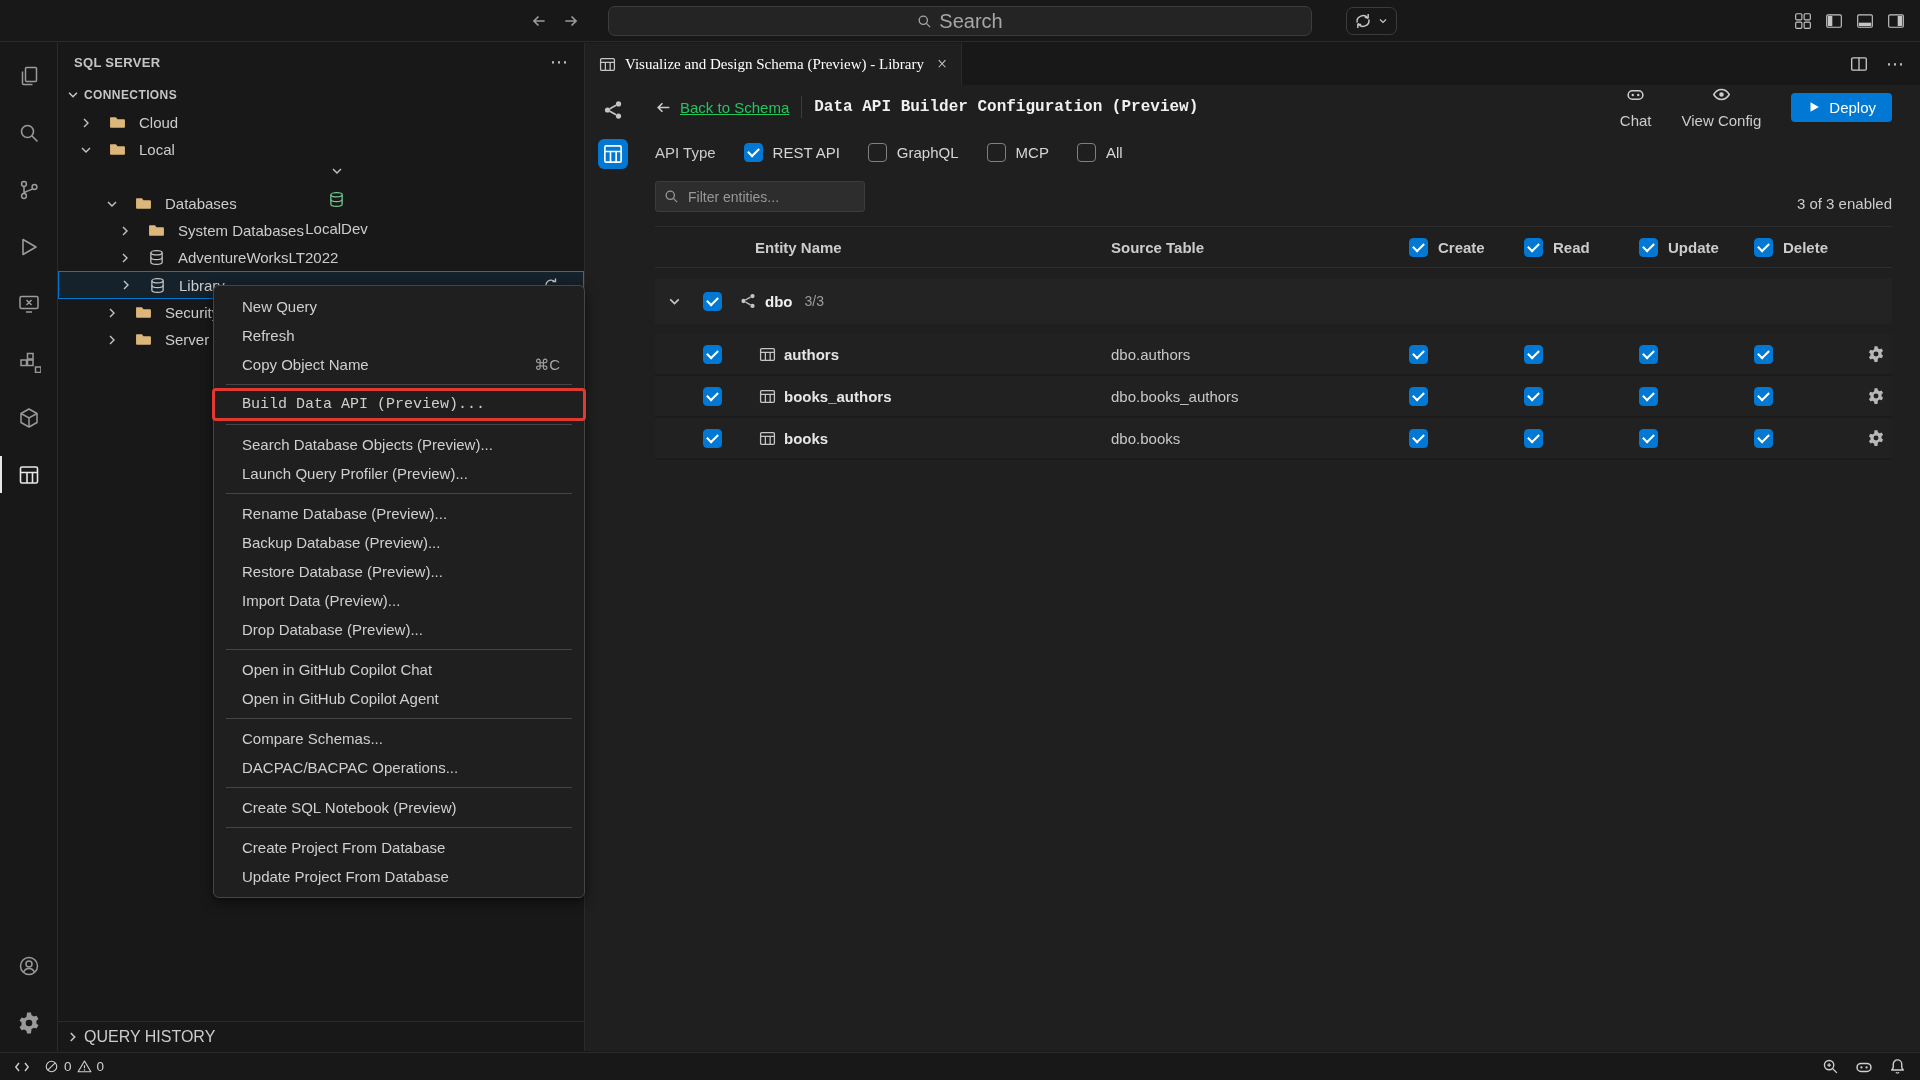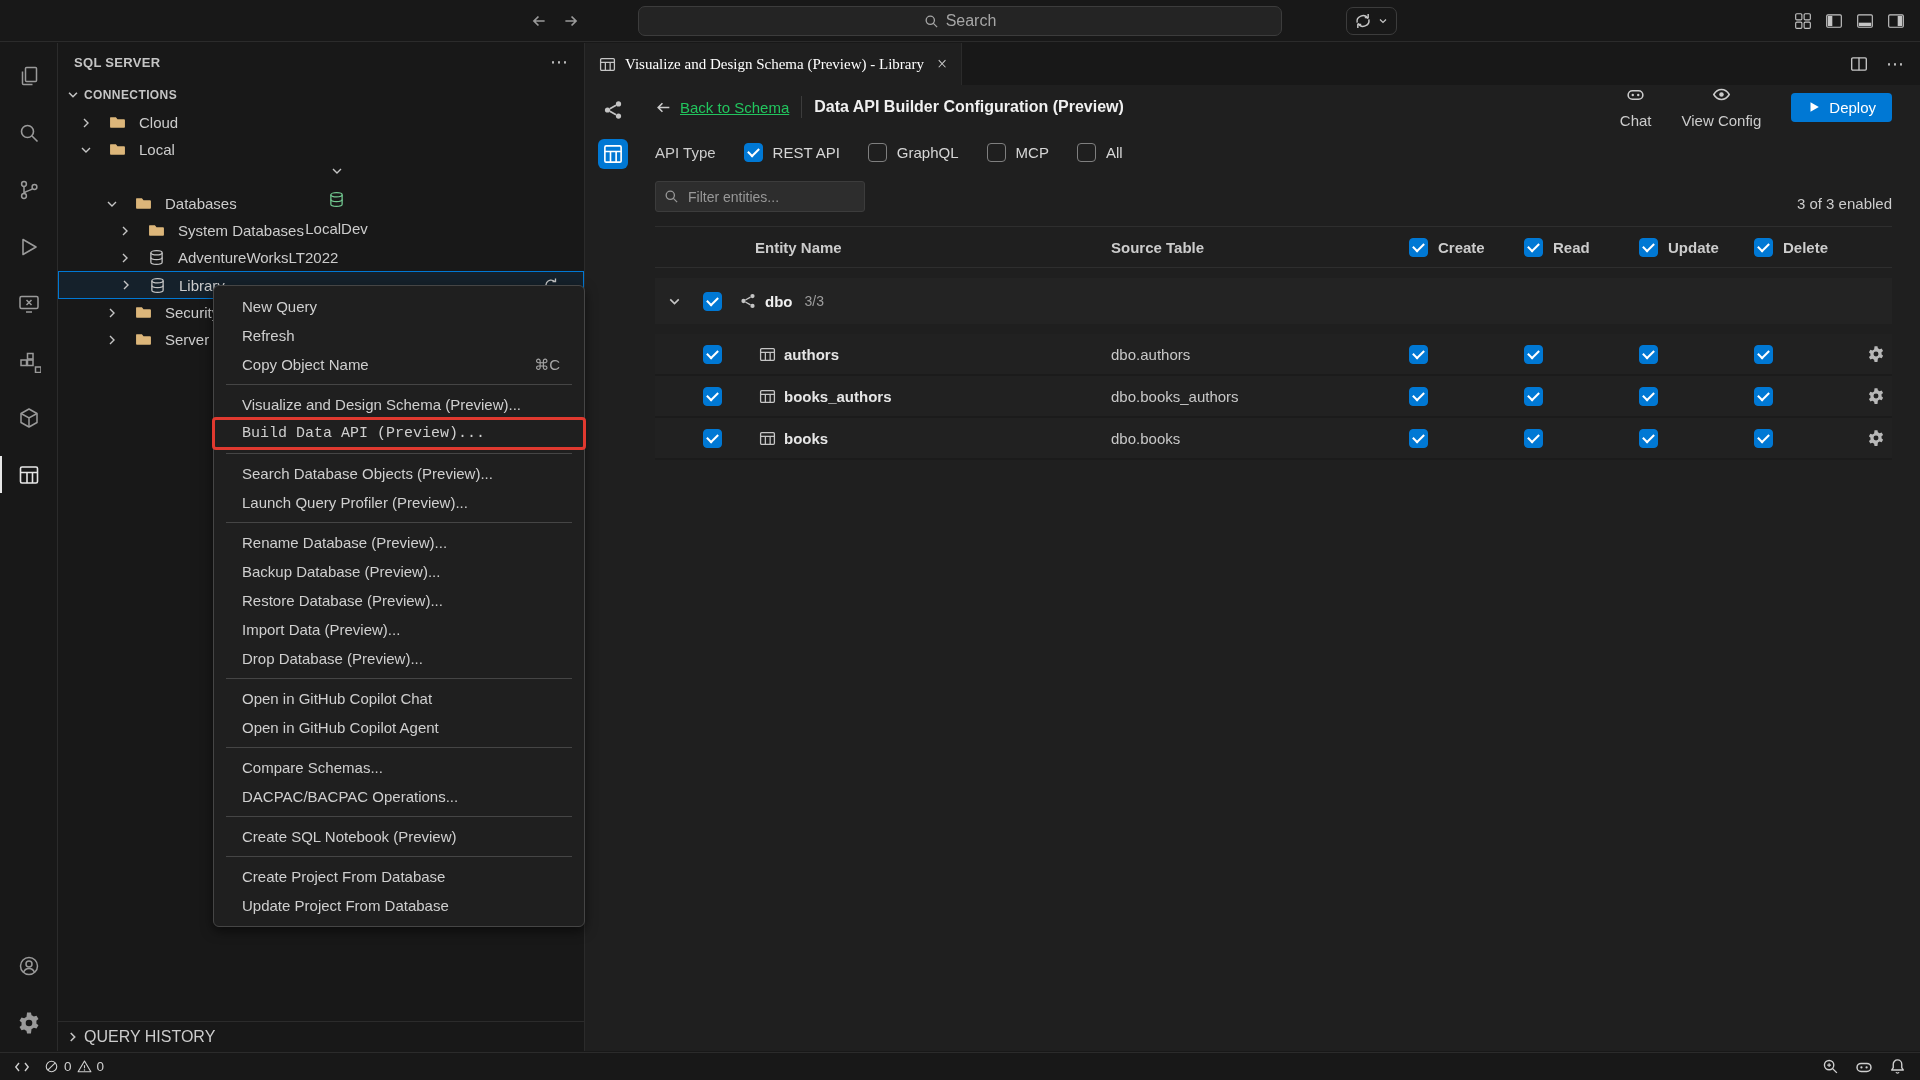--- a/index.html
+++ b/index.html
@@ -5,23 +5,23 @@
   * { margin:0; padding:0; box-sizing:border-box; }
   html,body { width:1920px; height:1080px; overflow:hidden; background:#181818;
     font-family:"Liberation Sans", sans-serif; color:#cccccc; }
   svg { display:block; }
 
   
   .titlebar { position:absolute; top:0; left:0; right:0; height:42px; background:#181818;
     border-bottom:1px solid #2b2b2b; }
   .nav-btn { position:absolute; top:10px; width:22px; height:22px; display:flex; align-items:center; justify-content:center; cursor:pointer; }
   .nav-back { left:528px; } .nav-fwd { left:560px; }
-  .searchbox { position:absolute; left:50%; transform:translateX(-50%); top:6px; width:644px; height:30px;
+  .searchbox { position:absolute; left:50%; transform:translateX(-50%); top:6px; width:704px; height:30px;
     background:#242424; border:1px solid #3c3c3c; border-radius:7px; display:flex; align-items:center;
-    justify-content:center; gap:7px; color:#a6a6a6; font-size:16px; cursor:pointer; }
+    justify-content:center; gap:7px; color:#a6a6a6; font-size:20px; cursor:pointer; }
   .sessions-btn { position:absolute; left:1346px; top:7px; height:28px; border:1px solid #3c3c3c; border-radius:7px;
     display:flex; align-items:center; padding:0 7px; gap:5px; cursor:pointer; }
   .tb-icons { position:absolute; right:14px; top:11px; display:flex; gap:11px; }
   .tb-icons .ic { width:20px; height:20px; display:flex; align-items:center; justify-content:center; cursor:pointer; }
 
   
   .main { position:absolute; top:43px; bottom:29px; left:0; right:0; display:flex; }
 
   
   .activitybar { width:58px; background:#181818; border-right:1px solid #2b2b2b; display:flex; flex-direction:column; align-items:stretch; padding-top:4px; }
@@ -66,21 +66,21 @@
 
   .editor-body { flex:1; display:flex; min-height:0; }
   .rail { width:56px; flex:none; display:flex; flex-direction:column; align-items:center; padding-top:10px; gap:14px; }
   .rail-btn { width:30px; height:30px; display:flex; align-items:center; justify-content:center; border-radius:6px; cursor:pointer; color:#c5c5c5; }
   .rail-btn.active { background:#0078d4; color:#ffffff; }
 
   .content { flex:1; padding:2px 28px 0 14px; min-width:0; }
   .page-header { display:flex; align-items:center; height:40px; gap:12px; }
   .back-link { display:flex; align-items:flex-end; gap:8px; color:#22c55e; font-size:15px; cursor:pointer;text-decoration:underline; }
   .vdiv { width:1px; height:22px; background:#3c3c3c; }
-  .page-title { font-size:16px; font-weight:700; color:#f0f0f0; }
+  .page-title { font-size:16px; font-weight:700; color:#f0f0f0;font-family:Liberation Mono, monospace; }
   .ph-right { margin-left:auto; display:flex; align-items:center; gap:30px; }
   .hdr-btn { display:flex; align-items:center; gap:8px; color:#cccccc; font-size:15px; cursor:pointer;flex-direction:column; }
   .deploy-btn { display:flex; align-items:center; gap:8px; background:#0078d4; color:#ffffff; font-size:15px;
     padding:6px 16px; border-radius:4px; cursor:pointer; border:none; }
 
   .api-row { display:flex; align-items:center; height:46px; gap:28px; margin-top:2px; }
   .api-label { font-size:15px; color:#cccccc; }
   .opt { display:flex; align-items:center; gap:10px; cursor:pointer; font-size:15px; color:#d6d6d6; }
 
   .cb { width:19px; height:19px; border:1.6px solid #7f7f7f; border-radius:4px; background:transparent;
@@ -704,23 +704,20 @@
       <span>New Query</span>
     </div>
   <div class="mi">
       <span>Refresh</span>
     </div>
   <div class="mi">
       <span>Copy Object Name</span>
       <span class="shortcut">⌘C</span>
     </div>
   <div class="msep"></div>
-  <div class="mi">
-      <span>Visualize and Design Schema (Preview)...</span>
-    </div>
   <div class="mi hl">
       <span>Build Data API (Preview)...</span>
     </div>
   <div class="msep"></div>
   <div class="mi">
       <span>Search Database Objects (Preview)...</span>
     </div>
   <div class="mi">
       <span>Launch Query Profiler (Preview)...</span>
     </div>

